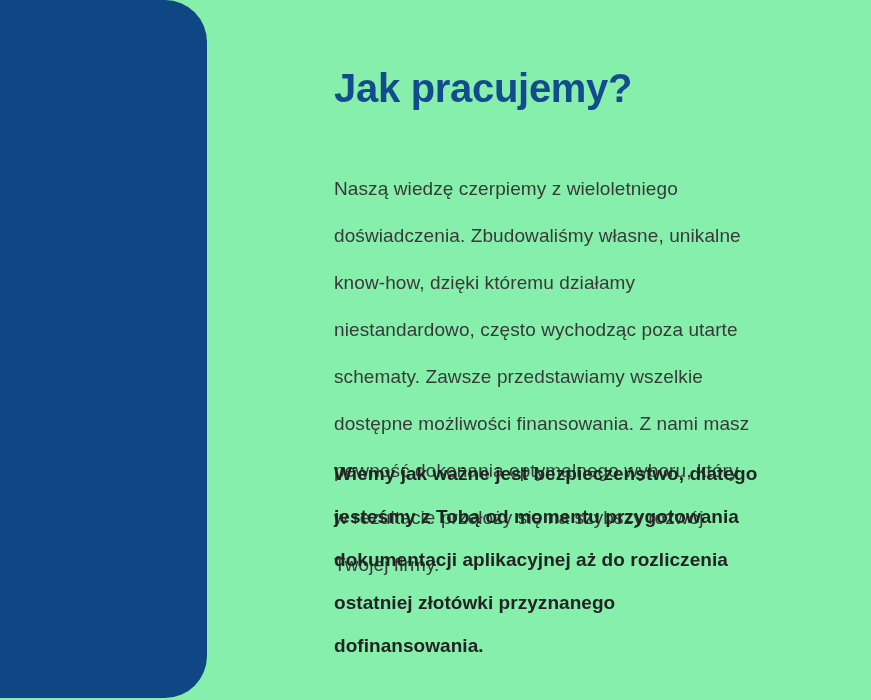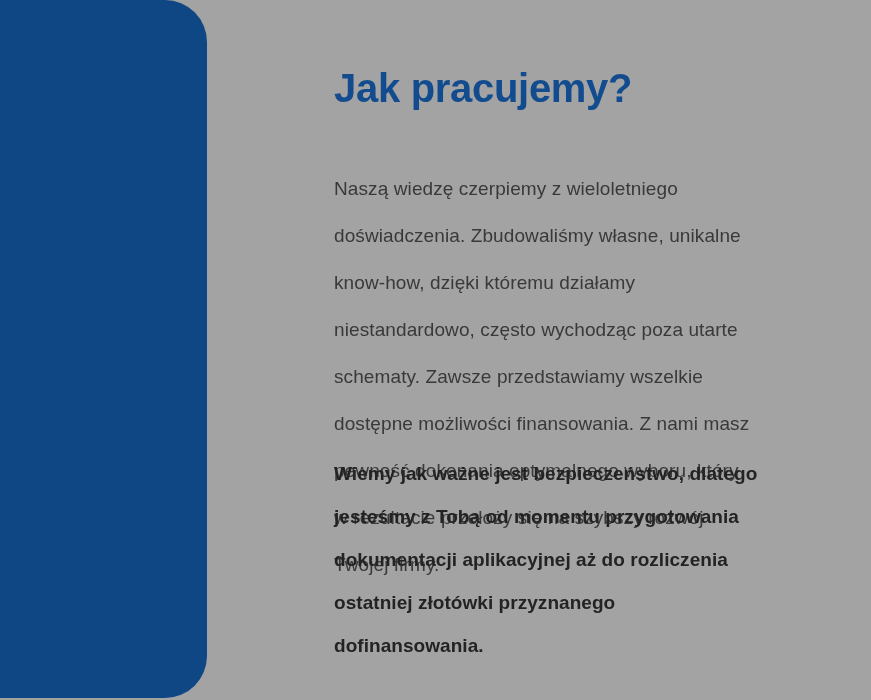--- a/index.html
+++ b/index.html
@@ -13,21 +13,21 @@
     background: #f7f7f6;
     font-family: "Liberation Sans", sans-serif;
     overflow: hidden;
     position: relative;
   }
 
   #page {
     position: relative;
     width: 871px;
     height: 700px;
-    background: #a3a3a3;
+    background: #86efac;
     overflow: hidden;
   }
 
   
   .blue-panel {
     position: absolute;
     left: -40px;
     top: 0;
     width: 247px;          
     height: 698px;

